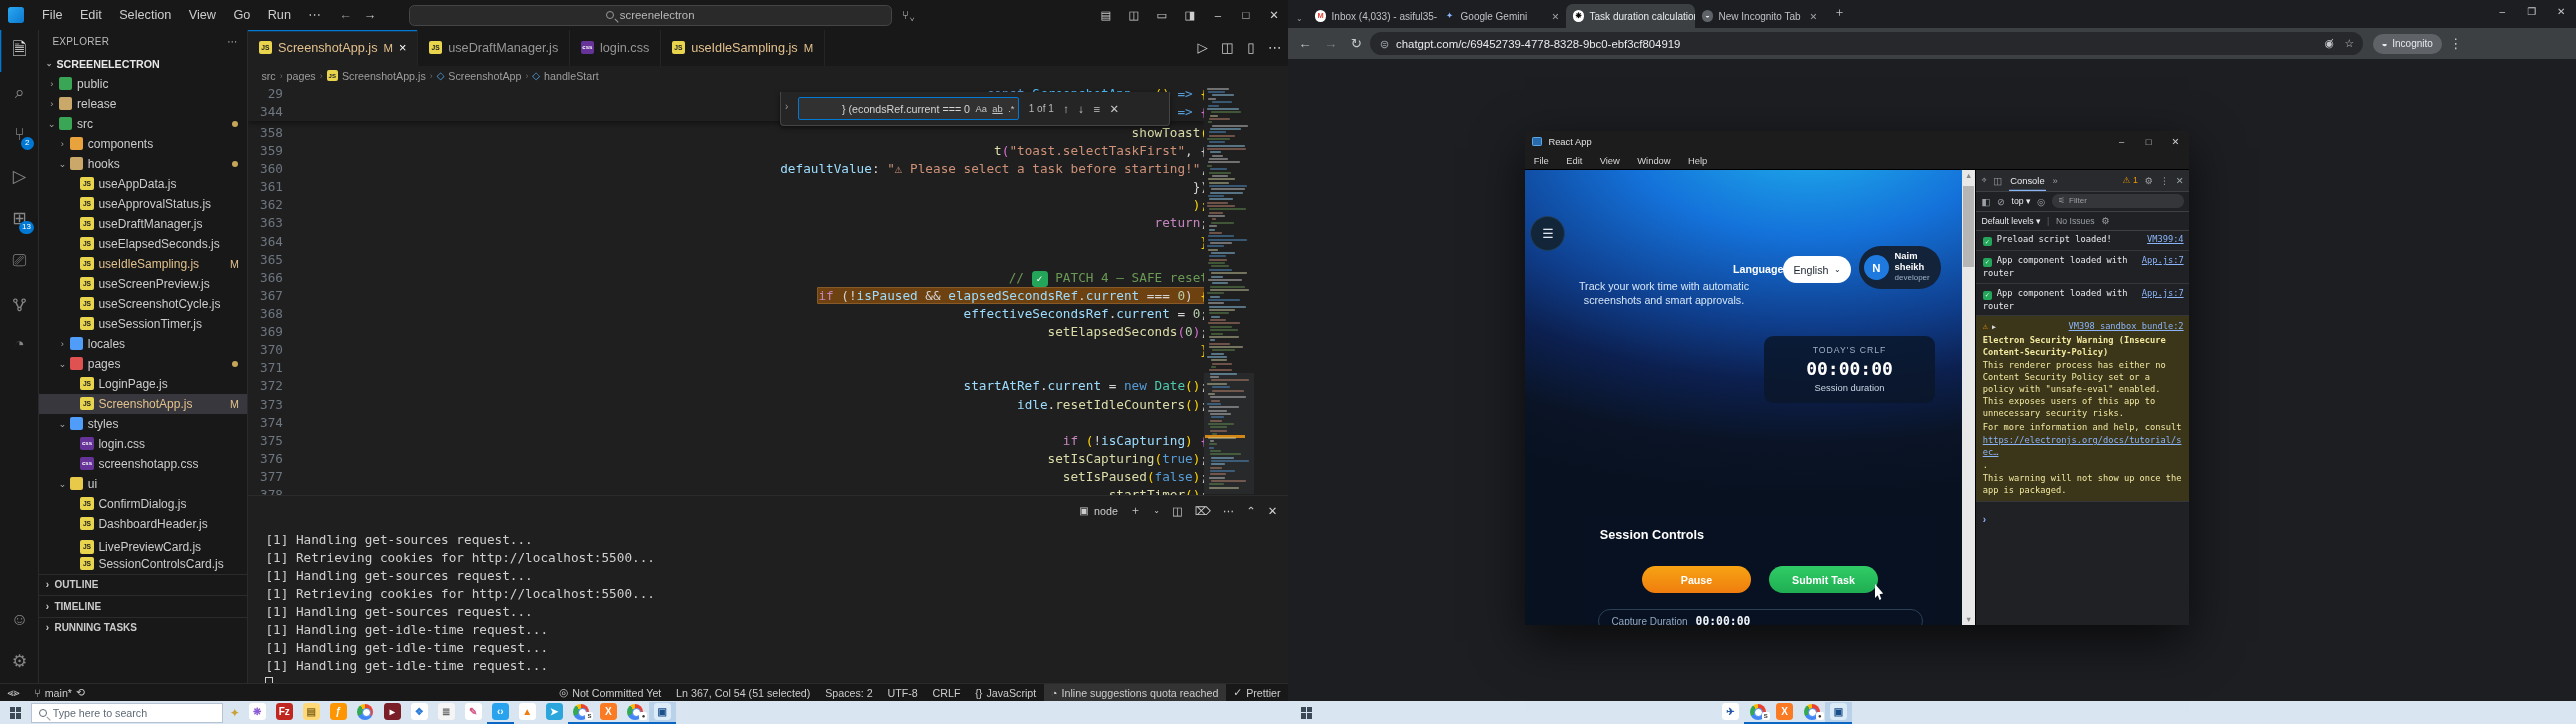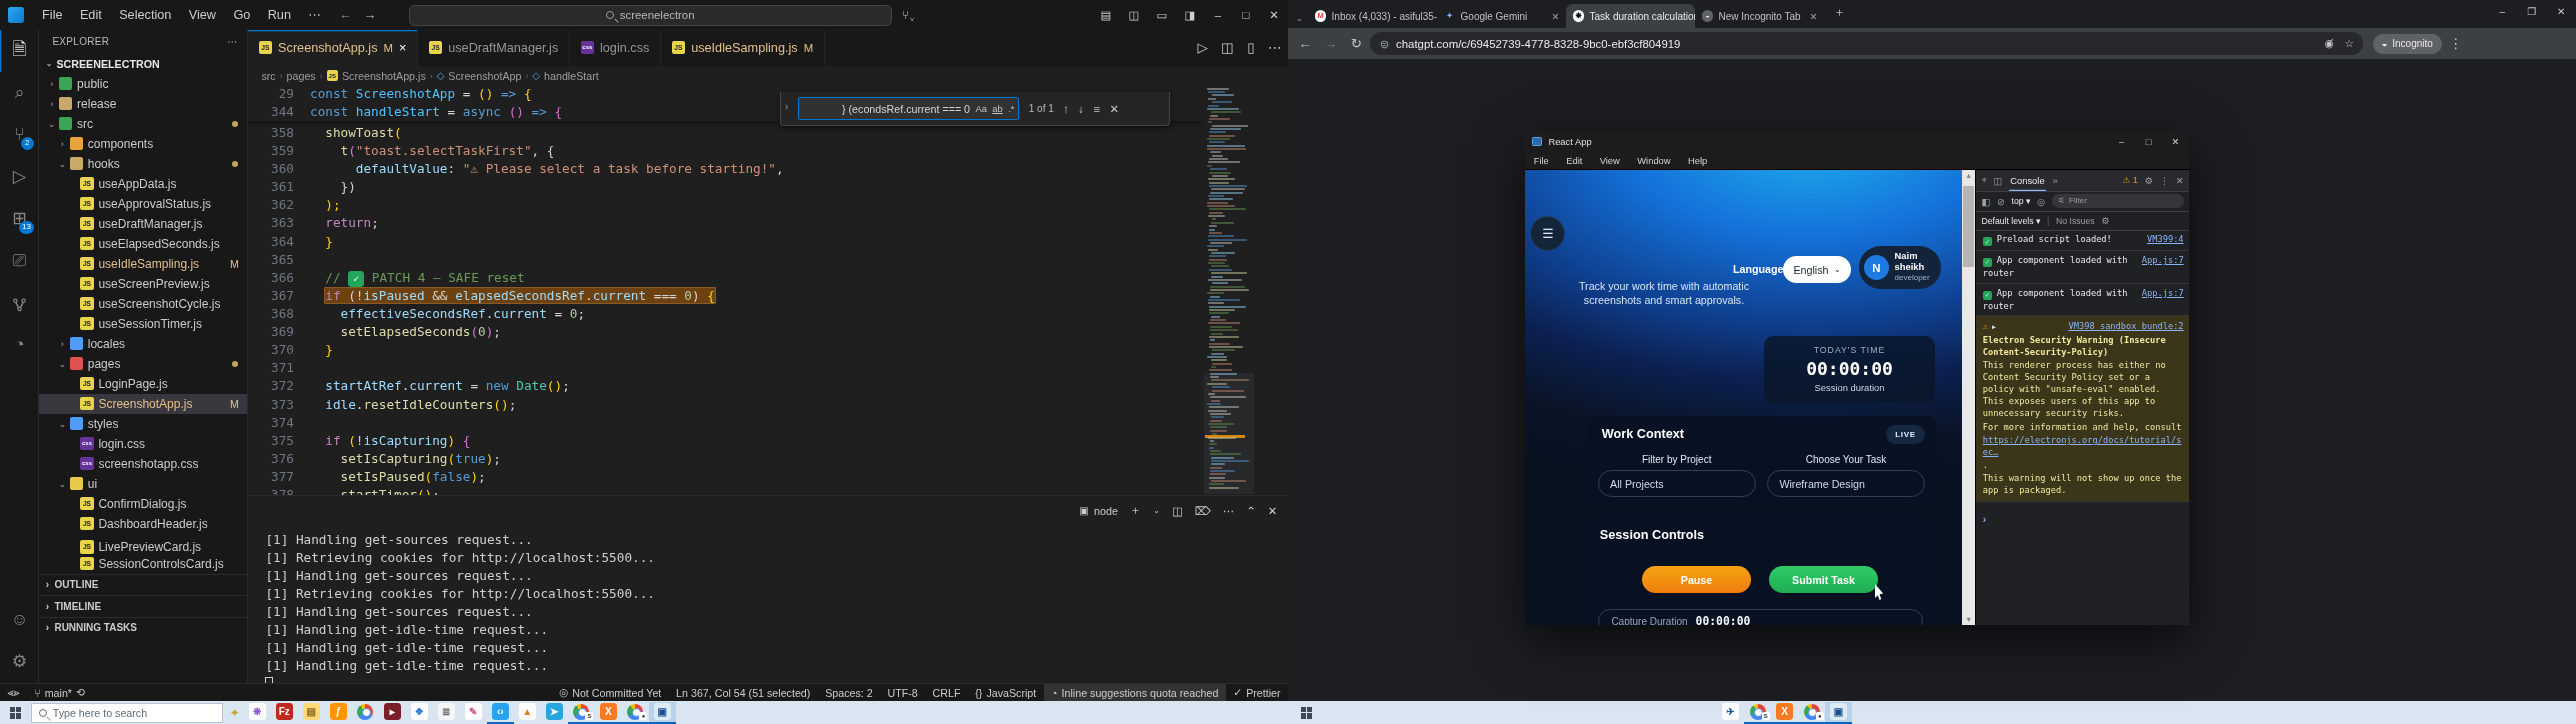--- a/index.html
+++ b/index.html
@@ -43,21 +43,21 @@
   .ed-tab { height:36px; display:flex; align-items:center; gap:6px; padding:0 10.7px; font-size:12.7px; color:#969696; background:#181818; border-right:0.7px solid #252525; }
   .ed-tab.active { background:#1f1f1f; color:#fff; box-shadow:inset 0 1.3px 0 #0078d4; }
   .ed-tab .tab-m { color:#e2c08d; font-size:11.4px; }
   #tab-actions { position:absolute; right:6.7px; top:29.5px; height:36px; display:flex; align-items:center; gap:13.4px; color:#cccccc; font-size:13.4px; }
   #vs-breadcrumb { left:248px; top:66px; width:1040px; height:19.5px; background:#1f1f1f; display:flex; align-items:center; gap:4px; padding-left:13.4px; color:#9d9d9d; font-size:10.7px; }
   .bc-sep { color:#6d6d6d; font-size:8.7px; }
   .bc-ic { width:11.4px; height:11.4px; border-radius:2px; background:#e8d44d; color:#222; font-size:6px; font-weight:bold; display:inline-flex; align-items:center; justify-content:center; }
   .bc-sym { color:#4fa3e3; font-size:10px; }
 
   #vs-editor { left:248px; top:85px; width:956px; height:410px; background:#1f1f1f; overflow:hidden; }
-  .code-line { position:absolute; left:15px; width:100%; height:18px; display:flex; font-size:12.7px; line-height:18px; }
+  .code-line { position:absolute; left:4px; width:100%; height:18px; display:flex; font-size:12.7px; line-height:18px;justify-content:space-between; }
   .ln { width:47px; text-align:right; padding-right:16px; color:#6e7681; flex:none; }
   .code-text { white-space:pre; color:#d4d4d4; }
   .tk-kw{color:#569cd6}.tk-kw2{color:#c586c0}.tk-fn{color:#dcdcaa}.tk-var{color:#9cdcfe}.tk-str{color:#ce9178}.tk-com{color:#6a9955}.tk-num{color:#b5cea8}.tk-op{color:#d4d4d4}.tk-cls{color:#4ec9b0}.tk-cname{color:#4fc1ff}.tk-pt{color:#d4d4d4}.tk-py{color:#ffd700}.tk-pp{color:#da70d6}
   .hl-match { background:#6e4111; box-shadow:0 0 0 0.7px #b5742a; }
   #sticky { position:absolute; left:0; top:0; width:100%; height:36px; background:#1f1f1f; box-shadow:0 2.7px 5.4px rgba(0,0,0,.45); z-index:3; }
   #minimap { left:1204px; top:85px; width:50px; height:410px; background:#1f1f1f; }
   .mm-bar { position:absolute; height:2px; border-radius:0.7px; }
   #mm-view { position:absolute; left:0; width:100%; top:288px; height:121px; background:rgba(120,140,160,.10); }
   #mm-find { position:absolute; left:1.3px; width:40px; top:350px; height:3.4px; background:#d18616; }
 
@@ -796,33 +796,25 @@
     <div id="lang-pill">
         <span>English</span>
         <span style="font-size:8px">⌄</span>
       </div>
     <div id="user-chip">
       <span class="av">N</span>
       <span class="nm"><span>Naim sheikh</span><div class="rl">developer</div></span>
     </div>
 
     <div class="e-card" style="left:239px;top:166px;width:171px;height:67px">
-      <div class="lb">TODAY'S TIME</div>
+      <div class="lb">TODAY'S CRLF</div>
       <div class="vl mono" id="card1-val" style="color: rgb(255, 255, 255);">00:00:00</div>
       <div class="sb2">Session duration</div>
     </div>
 
-    <div id="wc-card" style="left:62px;top:246px;width:350px;height:89px">
-      <div class="card-title">Work Context</div>
-      <div id="live-badge">LIVE</div>
-      <div class="wc-label" style="left:10.7px">Filter by Project</div>
-      <div class="wc-label" style="left:180px">Choose Your Task</div>
-      <div class="wc-input" style="left:10.7px">All Projects</div>
-      <div class="wc-input" style="left:180px">Wireframe Design</div>
-    </div>
 
     <div id="sc-card" style="left:60px;top:347px;width:352px;height:125px">
       <div class="card-title">Session Controls</div>
       <div class="e-btn" id="btn-pause">Pause</div>
       <div class="e-btn" id="btn-submit">Submit Task</div>
       <div id="cap-bar">
         <span class="cl">Capture Duration</span>
         <span class="cv mono">00:00:00</span>
       </div>
       <div id="cursor"></div>

